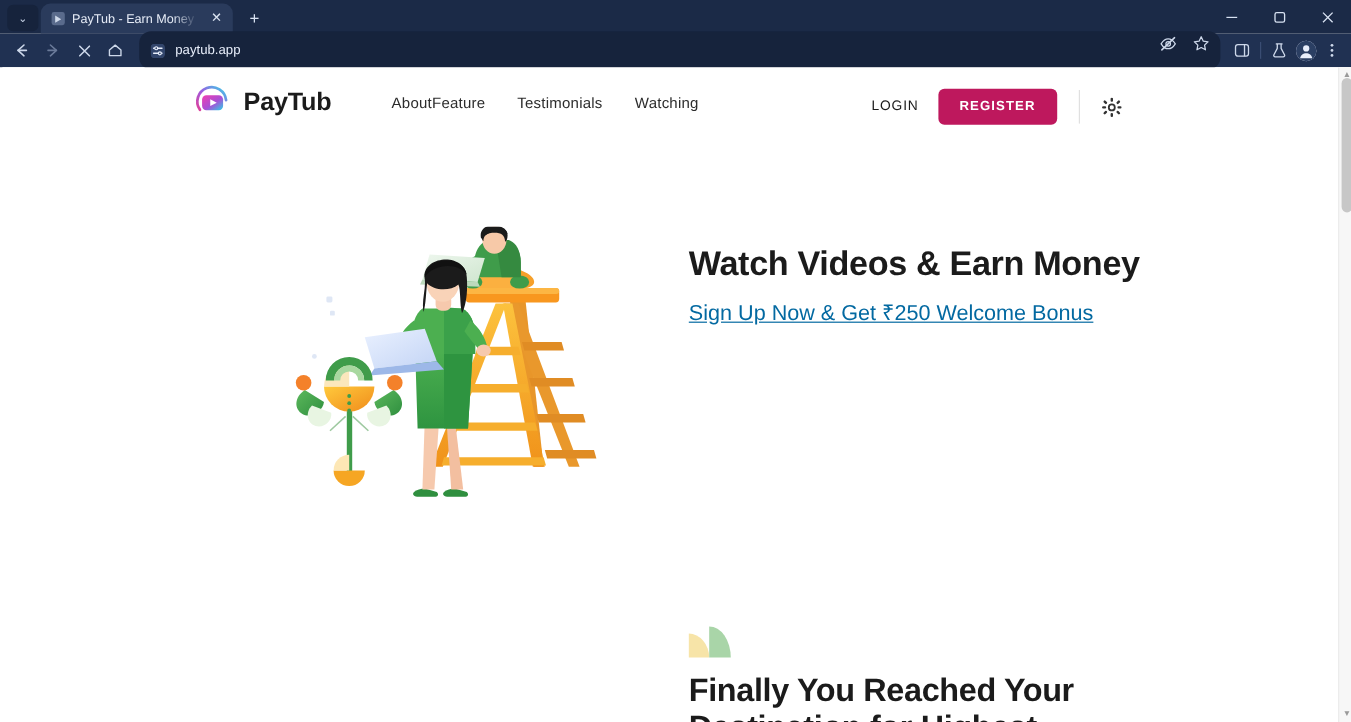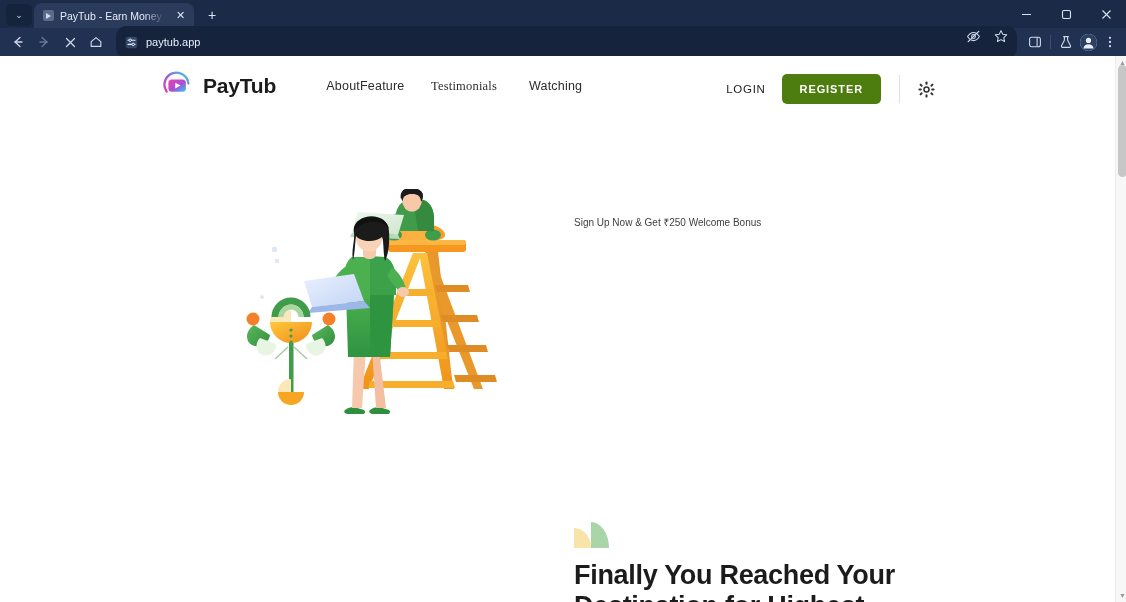--- a/index.html
+++ b/index.html
@@ -191,36 +191,36 @@
     display: flex; gap: 0;
   }
   .nav-link {
     font-size: 12.5px;
     color: #2c2c2c;
     letter-spacing: 0.2px;
     white-space: nowrap;
   }
   .nav-link.l0 { width: 64px; text-align: right; }
   .nav-link.l1 { width: 71px; }
-  .nav-link.l2 { width: 98px; font-family: Liberation Serif, serif; }
+  .nav-link.l2 { width: 98px; }
   .nav-link.l3 { width: 60px; }
 
   .nav-right {
     position: absolute; right: 180px; top: 18px;
     display: flex; align-items: center; gap: 0;
   }
   .login-link {
     font-size: 11.5px;
     color: #1c1c1c;
     letter-spacing: 0.7px;
     font-weight: 500;
     margin-right: 16px;
   }
   .register-btn {
-    background: #4d7c0f;
+    background: #be185d;
     color: #ffffff;
     font-size: 11px;
     font-weight: 700;
     letter-spacing: 0.9px;
     border: none;
     border-radius: 5px;
     padding: 9px 18px;
     cursor: pointer;
     font-family: "Liberation Sans", sans-serif;
   }
@@ -293,23 +293,24 @@
     border-bottom: 2.7px solid transparent;
   }
   .cta-label {
     color: #ffffff;
     font-size: 11.5px;
     font-weight: 700;
     letter-spacing: 0.9px;
   }
   .bonus-text {
     margin-top: 11px;
-    font-size: 10px;
-    color: #404040;
+    font-size: 18px;
+    color: #0369a1;
     white-space: nowrap;
+    text-decoration: underline;
   }
 
   
   .section2 {
     position: absolute;
     left: 572px; top: 466px;
     width: 420px;
   }
   .leaf-mark {
     width: 36px; height: 26px;
@@ -657,20 +658,21 @@
 
           <g fill="#dfe7f5">
             <circle cx="20" cy="108" r="2"></circle>
             <rect x="30" y="58" width="5" height="5" rx="1.2"></rect>
             <rect x="33" y="70" width="4" height="4" rx="1"></rect>
           </g>
         </svg>
       </div>
 
       <div class="hero-copy">
+        <h1 class="hero-title">Watch Videos &amp; Earn Money</h1>
         <p class="bonus-text">Sign Up Now &amp; Get ₹250 Welcome Bonus</p>
       </div>
     </div>
 
     <div class="section2">
       <div class="leaf-mark">
         <span class="leaf-a"></span>
         <span class="leaf-b"></span>
       </div>
       <h2 class="section2-title">Finally You Reached Your Destination for Highest</h2>

